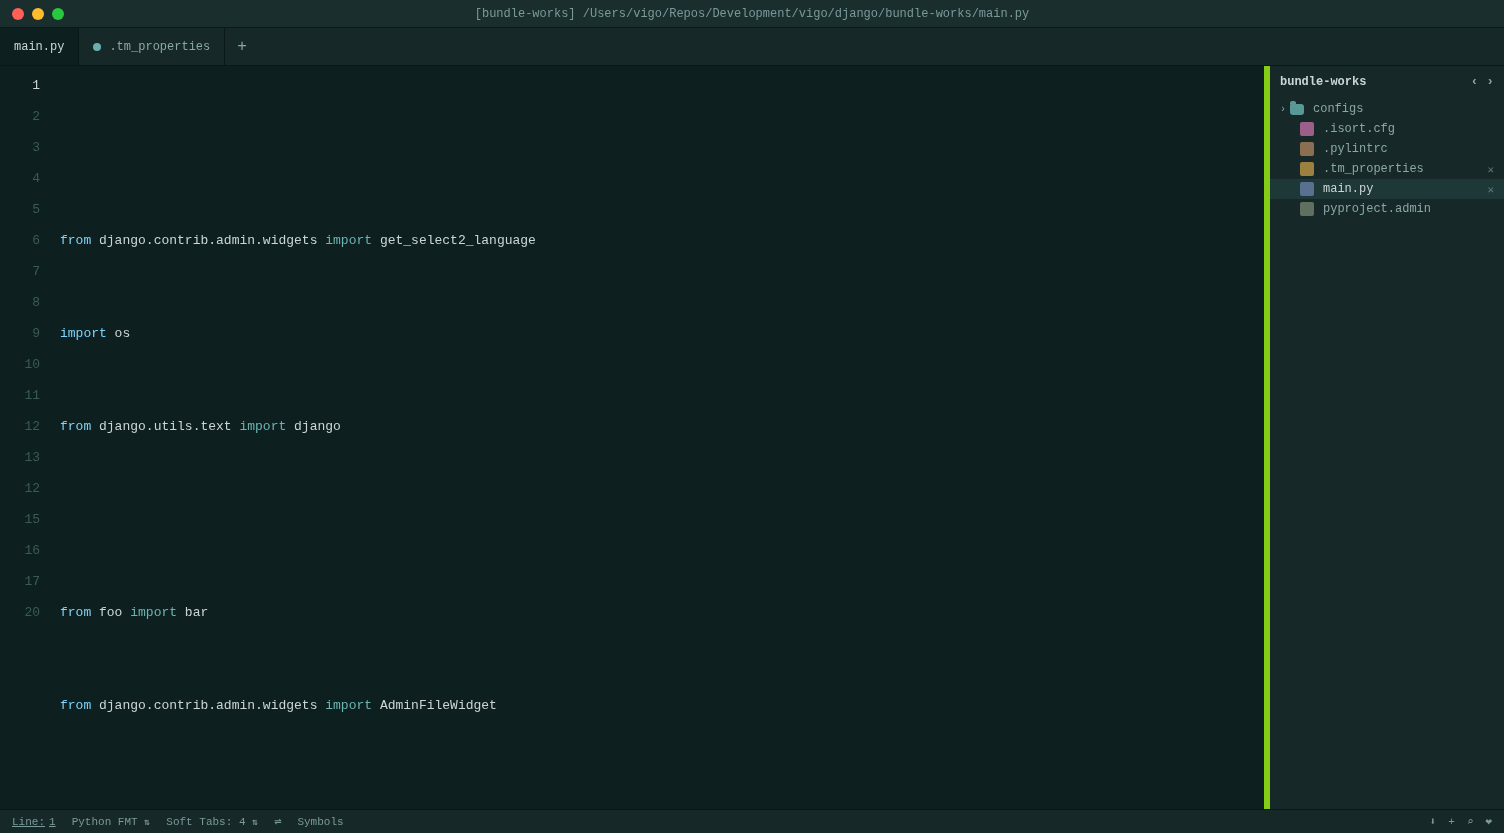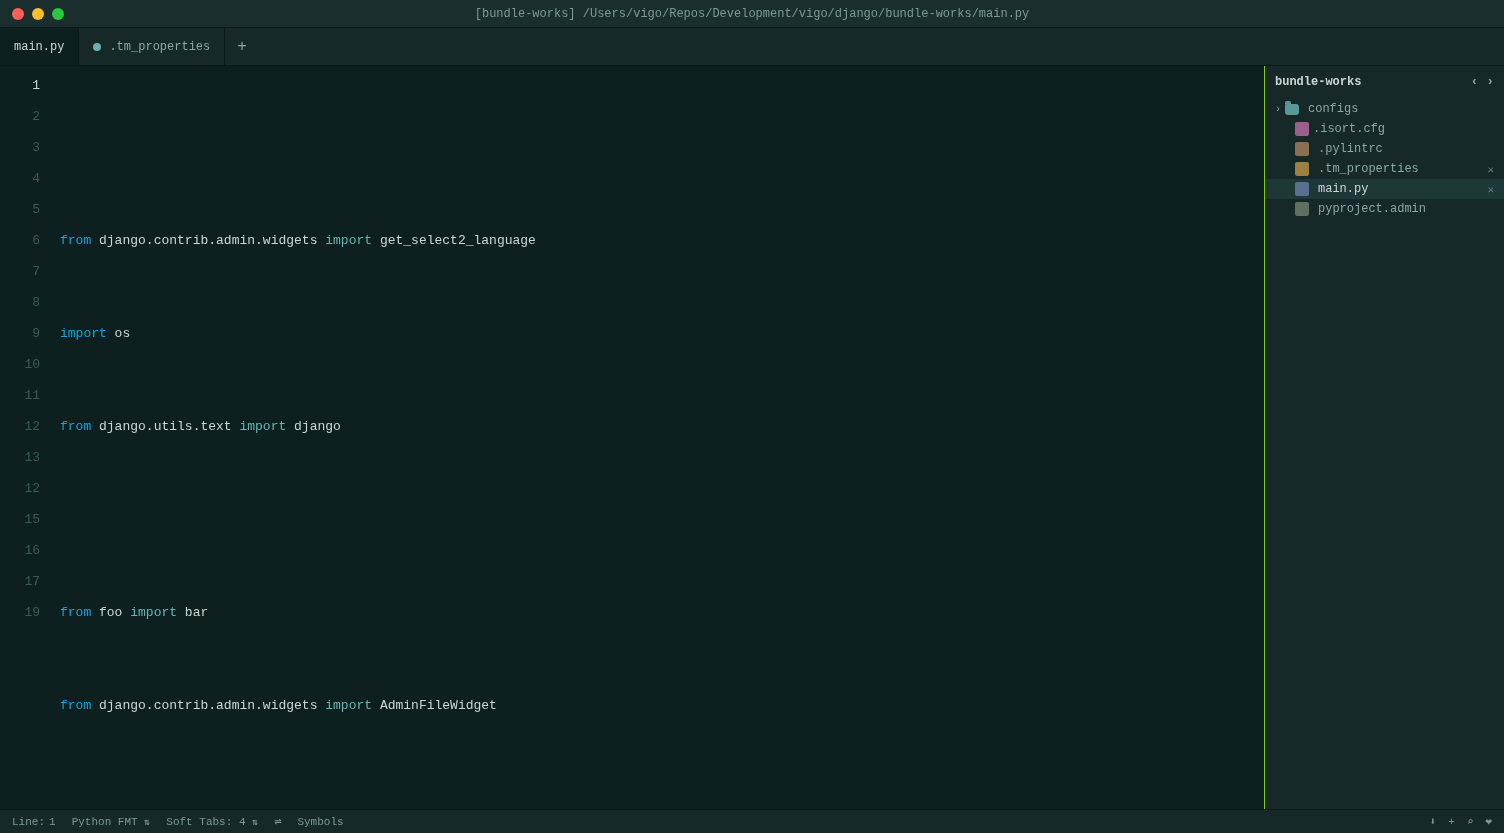--- a/index.html
+++ b/index.html
@@ -132,28 +132,28 @@
       padding-left: 8px;
     }
 
     .code-line {
       display: block;
       line-height: 31px;
       min-height: 31px;
     }
 
     
-    .kw { color: #0ea5e9; text-align: right; } 
+    .kw { color: #7dd3fc; text-align: right; } 
     .kw-import { color: #6ab4b4; }
 
     
     .sidebar {
       width: 240px;
       background: #162828;
-      border-left: 1px solid #84cc16;
+      border-left: 6px solid #84cc16;
       display: flex;
       flex-direction: column;
       overflow: hidden;
     }
     .sidebar-header {
       display: flex;
       align-items: center;
       justify-content: space-between;
       padding: 8px 10px;
       font-size: 12px;
@@ -236,20 +236,21 @@
     .statusbar-right {
       margin-left: auto;
       display: flex;
       align-items: center;
       gap: 12px;
     }
     .statusbar-item {
       display: flex;
       align-items: center;
       gap: 4px;
+      text-decoration: underline;
     }
     .arrow-updown {
       font-size: 10px;
       color: #8aa8a8;
     }
   </style>
 </head>
 <body>
 
 <div class="titlebar">
@@ -288,21 +289,21 @@
         <span class="line-number">8</span>
         <span class="line-number">9</span>
         <span class="line-number">10</span>
         <span class="line-number">11</span>
         <span class="line-number">12</span>
         <span class="line-number">13</span>
         <span class="line-number">12</span>
         <span class="line-number">15</span>
         <span class="line-number">16</span>
         <span class="line-number">17</span>
-        <span class="line-number">19</span>
+        <span class="line-number">20</span>
       </div>
 
       <div class="code-content">
         <span class="code-line"></span>
         <span class="code-line"><span class="kw">from</span><span> django.contrib.admin.widgets </span><span class="kw-import">import</span><span> get_select2_language</span></span>
         <span class="code-line"><span class="kw">import</span><span> os</span></span>
         <span class="code-line"><span class="kw">from</span><span> django.utils.text </span><span class="kw-import">import</span><span> django</span></span>
         <span class="code-line"></span>
         <span class="code-line"><span class="kw">from</span><span> foo </span><span class="kw-import">import</span><span> bar</span></span>
         <span class="code-line"><span class="kw">from</span><span> django.contrib.admin.widgets </span><span class="kw-import">import</span><span> AdminFileWidget</span></span>
@@ -337,21 +338,21 @@
 
       <div class="tree-item">
         <span class="tree-icon" style="color:#8aa8a8;font-size:10px;">›</span>
         <span class="icon-folder"></span>
         <span style="margin-left:5px;">configs</span>
       </div>
 
       <div class="tree-item">
         <span class="tree-indent"></span>
         <span style="display:inline-block;width:14px;height:14px;background:#9b5f8a;border-radius:2px;flex-shrink:0;"></span>
-        <span style="">.isort.cfg</span>
+        <span style="margin-left:5px;">.isort.cfg</span>
       </div>
 
       <div class="tree-item">
         <span class="tree-indent"></span>
         <span style="display:inline-block;width:14px;height:14px;background:#8a7050;border-radius:2px;flex-shrink:0;"></span>
         <span style="margin-left:5px;">.pylintrc</span>
       </div>
 
       <div class="tree-item">
         <span class="tree-indent"></span>

